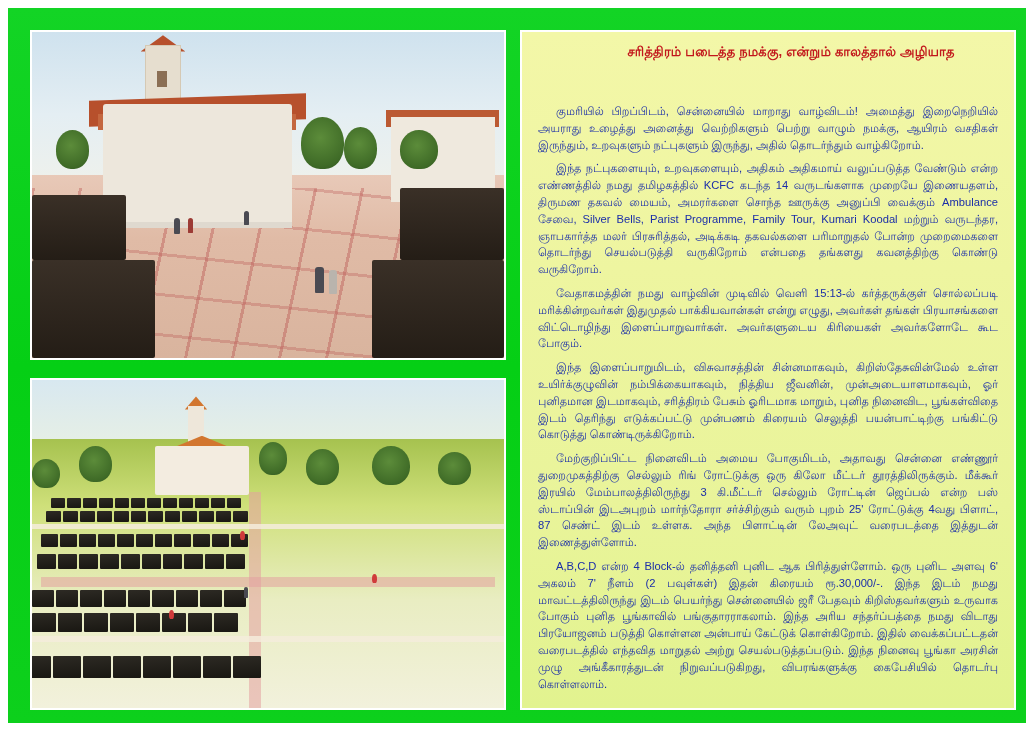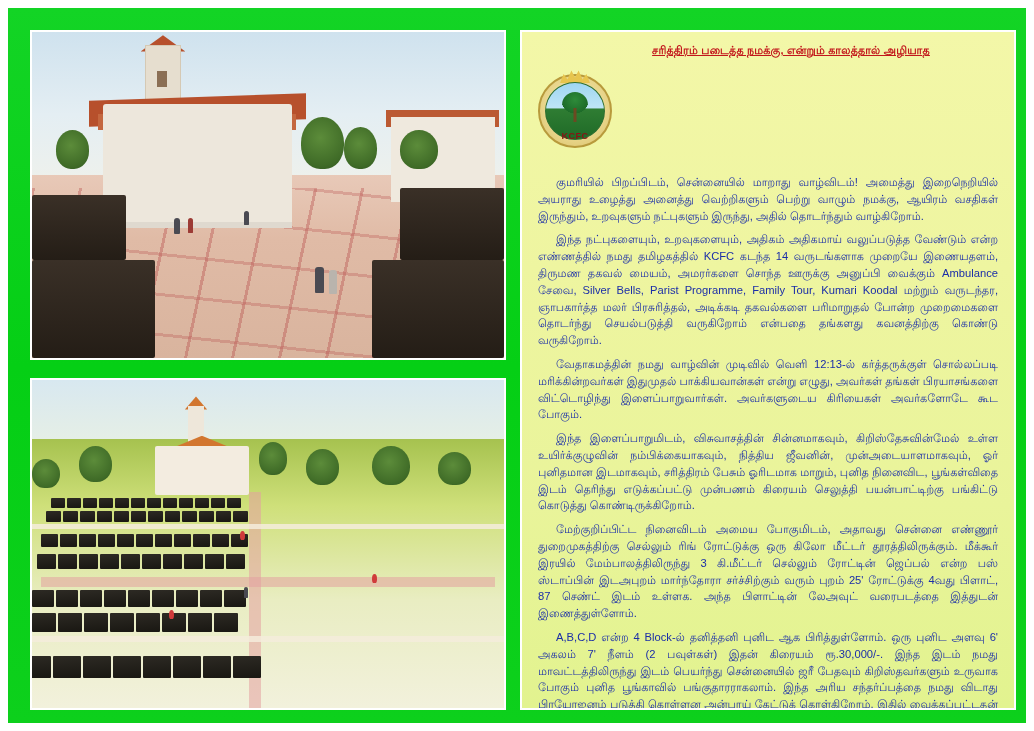--- a/index.html
+++ b/index.html
@@ -184,26 +184,25 @@
     height: 680px;
     background: linear-gradient(180deg, #f3f7a8 0%, #eef5a0 35%, #e9f49a 70%, #e2f38f 100%);
     border: 2px solid #ffffff;
     box-sizing: border-box;
     padding: 10px 16px 8px 16px;
     overflow: hidden;
   }
   .tagline {
     text-align: center;
     color: #c2171c;
-    font-size: 11px;
+    font-size: 13px;
     font-weight: bold;
     letter-spacing: 0.2px;
     margin: 2px 0 16px 0;
     padding-left: 46px;
-    text-decoration: underline;
   }
   .head-row {
     display: flex;
     align-items: center;
     gap: 8px;
     margin-top: 1px;
   }
   .logo {
     flex: 0 0 auto;
     width: 74px;
@@ -438,35 +437,26 @@
         <div class="marker" style="left:29%; top:70%;"></div>
         <div class="person" style="left:45%; top:63%; width:4px; height:11px;"></div>
       </div>
     </div>
 
     <div class="right-col">
 
       <div class="tagline">சரித்திரம் படைத்த நமக்கு, என்றும் காலத்தால் அழியாத</div>
 
       <div class="head-row">
-        <div class="logo">
-          <div class="logo-outer"></div>
-          <div class="logo-crown"></div>
-          <div class="logo-inner">
-            <div class="logo-palm"></div>
-            <div class="logo-trunk"></div>
-          </div>
-          <div class="logo-text">KCFC</div>
-        </div>
       </div>
 
       <div class="body-text">
         <p>குமரியில் பிறப்பிடம், சென்னையில் மாறாது வாழ்விடம்! அமைத்து இறைநெறியில் அயராது உழைத்து அனைத்து வெற்றிகளும் பெற்று வாழும் நமக்கு, ஆயிரம் வசதிகள் இருந்தும், உறவுகளும் நட்புகளும் இருந்து, அதில் தொடர்ந்தும் வாழ்கிறோம்.</p>
         <p>இந்த நட்புகளையும், உறவுகளையும், அதிகம் அதிகமாய் வலுப்படுத்த வேண்டும் என்ற எண்ணத்தில் நமது தமிழகத்தில் KCFC கடந்த 14 வருடங்களாக முறையே இணையதளம், திருமண தகவல் மையம், அமரர்களை சொந்த ஊருக்கு அனுப்பி வைக்கும் Ambulance சேவை, Silver Bells, Parist Programme, Family Tour, Kumari Koodal மற்றும் வருடந்தர, ஞாபகார்த்த மலர் பிரசுரித்தல், அடிக்கடி தகவல்களை பரிமாறுதல் போன்ற முறைமைகளை தொடர்ந்து செயல்படுத்தி வருகிறோம் என்பதை தங்களது கவனத்திற்கு கொண்டு வருகிறோம்.</p>
-        <p>வேதாகமத்தின் நமது வாழ்வின் முடிவில் வெளி 12:13-ல் கர்த்தருக்குள் சொல்லப்படி மரிக்கின்றவர்கள் இதுமுதல் பாக்கியவான்கள் என்று எழுது, அவர்கள் தங்கள் பிரயாசங்களை விட்டொழிந்து இளைப்பாறுவார்கள். அவர்களுடைய கிரியைகள் அவர்களோடே கூட போகும்.</p>
+        <p>வேதாகமத்தின் நமது வாழ்வின் முடிவில் வெளி 15:13-ல் கர்த்தருக்குள் சொல்லப்படி மரிக்கின்றவர்கள் இதுமுதல் பாக்கியவான்கள் என்று எழுது, அவர்கள் தங்கள் பிரயாசங்களை விட்டொழிந்து இளைப்பாறுவார்கள். அவர்களுடைய கிரியைகள் அவர்களோடே கூட போகும்.</p>
         <p>இந்த இளைப்பாறுமிடம், விசுவாசத்தின் சின்னமாகவும், கிறிஸ்தேசுவின்மேல் உள்ள உயிர்க்குழுவின் நம்பிக்கையாகவும், நித்திய ஜீவனின், முன்அடையாளமாகவும், ஓர் புனிதமான இடமாகவும், சரித்திரம் பேசும் ஓரிடமாக மாறும், புனித நினைவிட, பூங்கள்விதை இடம் தெரிந்து எடுக்கப்பட்டு முன்பணம் கிரையம் செலுத்தி பயன்பாட்டிற்கு பங்கிட்டு கொடுத்து கொண்டிருக்கிறோம்.</p>
         <p>மேற்குறிப்பிட்ட நினைவிடம் அமைய போகுமிடம், அதாவது சென்னை எண்ணூர் துறைமுகத்திற்கு செல்லும் ரிங் ரோட்டுக்கு ஒரு கிலோ மீட்டர் தூரத்திலிருக்கும். மீக்கூர் இரயில் மேம்பாலத்திலிருந்து 3 கி.மீட்டர் செல்லும் ரோட்டின் ஜெப்பல் என்ற பஸ் ஸ்டாப்பின் இடஅபுறம் மார்ந்தோரா சர்ச்சிற்கும் வரும் புறம் 25' ரோட்டுக்கு 4வது பிளாட், 87 செண்ட் இடம் உள்ளக. அந்த பிளாட்டின் லேஅவுட் வரைபடத்தை இத்துடன் இணைத்துள்ளோம்.</p>
         <p>A,B,C,D என்ற 4 Block-ல் தனித்தனி புனிட ஆக பிரித்துள்ளோம். ஒரு புனிட அளவு 6' அகலம் 7' நீளம் (2 பவுள்கள்) இதன் கிரையம் ரூ.30,000/-. இந்த இடம் நமது மாவட்டத்திலிருந்து இடம் பெயர்ந்து சென்னையில் ஜரீ பேதவும் கிறிஸ்தவர்களும் உருவாக போகும் புனித பூங்காவில் பங்குதாரராகலாம். இந்த அரிய சந்தர்ப்பத்தை நமது விடாது பிரயோஜனம் படுத்தி கொள்ளன அன்பாய் கேட்டுக் கொள்கிறோம். இதில் வைக்கப்பட்டதன் வரைபடத்தில் எந்தவித மாறுதல் அற்று செயல்படுத்தப்படும். இந்த நினைவு பூங்கா அரசின் முழு அங்கீகாரத்துடன் நிறுவப்படுகிறது, விபரங்களுக்கு கைபேசியில் தொடர்பு கொள்ளலாம்.</p>
 
       </div>
 
     </div>
 
   </div>
 </div>

